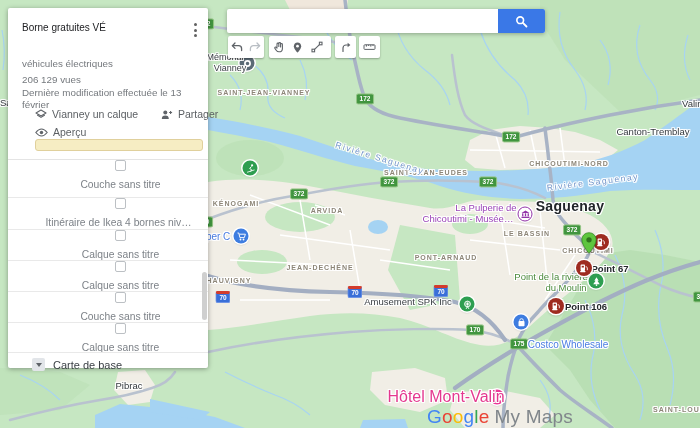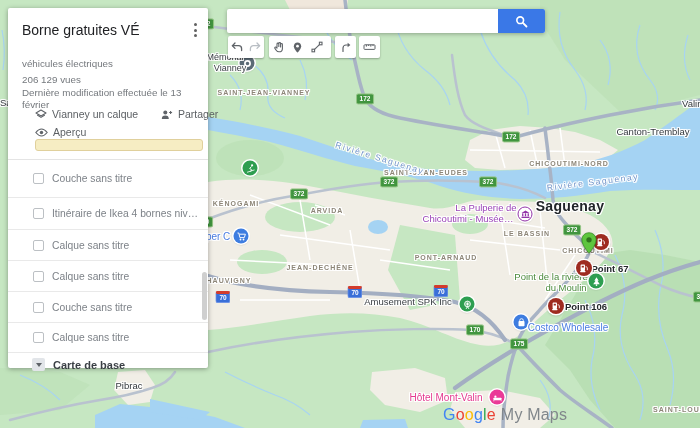--- a/index.html
+++ b/index.html
@@ -11,21 +11,21 @@
          text-shadow:1px 0 0 #fff,-1px 0 0 #fff,0 1px 0 #fff,0 -1px 0 #fff,1px 1px 0 #fff,-1px -1px 0 #fff,1px -1px 0 #fff,-1px 1px 0 #fff; }
   .lbl.noctr { transform:none; }
   .area  { font-size:7px; font-weight:bold; letter-spacing:1px; color:#8d8678; }
   .town  { font-size:9.5px; color:#33383d; }
   .city  { font-size:14px; font-weight:600; color:#202428; letter-spacing:.3px; }
   .water { font-size:8.5px; color:#6e93c9; letter-spacing:1.6px; }
   .poidark  { font-size:9px;  color:#3b4045; }
   .poiblue  { font-size:10px; color:#4a7de2; }
   .poipurple{ font-size:9.5px; color:#9b44b8; }
   .poigreen { font-size:9.5px; color:#4b8a3c; }
-  .poipink  { font-size:10px; color:#e4398f; }
+  .poipink  { font-size:16px; color:#e4398f; }
   .ptlabel  { font-size:9.5px; font-weight:600; color:#23272b; }
 
   
   .shield { position:absolute; transform:translate(-50%,-50%); font-size:6.5px; font-weight:bold; color:#fff;
             background:#41953f; border:1px solid #94c584; border-radius:2px; padding:1px 2.5px; line-height:1.1; }
   .shield.auto { background:#3a6fd8; border:1px solid #6e93e6; border-top:3px solid #d33c2c; padding:0 3px 1px; }
 
   
   .poi { position:absolute; width:15px; height:15px; border-radius:50%; transform:translate(-50%,-50%);
          display:flex; align-items:center; justify-content:center;
@@ -48,41 +48,41 @@
   
   .tbtn { position:absolute; top:36px; width:21px; height:22px; background:#fff; border-radius:2px;
           box-shadow:0 1px 2px rgba(0,0,0,.3); display:flex; align-items:center; justify-content:center; z-index:8; }
   .tgroup { position:absolute; top:36px; height:22px; background:#fff; border-radius:2px;
             box-shadow:0 1px 2px rgba(0,0,0,.3); display:flex; z-index:8; }
   .tgroup .cell { width:19px; height:22px; display:flex; align-items:center; justify-content:center; }
 
   
   #panel { position:absolute; left:8px; top:8px; width:200px; height:360px; background:#fff; z-index:10;
            border-radius:2px; box-shadow:0 1px 5px rgba(0,0,0,.35); font-family:"Liberation Sans",sans-serif; }
-  #panel-title { position:absolute; left:14px; top:14px; font-size:14px; color:#202124; }
+  #panel-title { position:absolute; left:14px; top:14px; font-size:10px; color:#202124; }
   #kebab { position:absolute; right:6px; top:14px; width:14px; height:16px; display:flex; flex-direction:column;
            align-items:center; justify-content:space-between; padding:1px 0; cursor:pointer; }
   #kebab i { width:3px; height:3px; border-radius:50%; background:#616161; }
   .pdesc { position:absolute; left:14px; font-size:9.8px; color:#75797e; line-height:12px; }
   #panel-actions { position:absolute; left:0; top:92px; width:100%; height:59px; }
   .act { position:absolute; display:flex; align-items:center; gap:5px; font-size:10.5px; color:#5b5f63; cursor:pointer; }
   #yellowbar { position:absolute; left:27px; top:39px; width:168px; height:12px; background:#f6edc3;
                border:1px solid #e0d09c; border-radius:3px; }
   #layers { position:absolute; left:0; top:151px; width:100%; border-top:1px solid #e4e4e4; }
-  .lrow { display:flex; align-items:center; gap:8px; padding-left:25px; border-bottom:1px solid #e9e9e9; cursor:pointer; }
+  .lrow { display:flex; align-items:center; gap:8px; padding-left:25px; border-bottom:1px solid #e9e9e9; cursor:pointer;flex-direction:column; }
   .lrow .cb { width:11px; height:11px; border:1.5px solid #bcc0c4; border-radius:2px; background:#fff; flex:none; }
   .lrow .ltxt { font-size:10.3px; color:#7d8288; white-space:nowrap; overflow:hidden; text-overflow:ellipsis; max-width:150px; }
   #basemap-row { display:flex; align-items:center; gap:8px; padding-left:24px; height:23px; cursor:pointer; }
   #basemap-icon { width:13px; height:13px; background:#e2e5e9; border-radius:2px; display:flex; align-items:center; justify-content:center; }
   #basemap-icon b { width:0; height:0; border-left:3.5px solid transparent; border-right:3.5px solid transparent; border-top:4.5px solid #5f6368; }
-  #basemap-label { font-size:11px; font-weight:700; color:#3a3f45; }
+  #basemap-label { font-size:11px; font-weight:400; color:#3a3f45; }
   #pscroll { position:absolute; right:1px; top:264px; width:5px; height:48px; background:#cfcfcf; border-radius:3px; cursor:pointer; }
 
   
-  #logo { position:absolute; left:427px; top:406px; z-index:6; font-size:16px; letter-spacing:.2px;margin-left:16px; }
+  #logo { position:absolute; left:427px; top:406px; z-index:6; font-size:19px; letter-spacing:.2px; }
   #logo span { font-weight:500; }
   .gl-b{color:#4285F4}.gl-r{color:#EA4335}.gl-y{color:#FBBC05}.gl-g{color:#34A853}
   #logo .suffix { color:#80868b; margin-left:5px; }
   svg { display:block; }
 </style>
 </head>
 <body>
 
 <div id="stage">
 
@@ -265,21 +265,21 @@
   <div class="lbl city" style="left:570px;top:206px;">Saguenay</div>
 
   <div class="lbl water" style="left:380px;top:158px;transform:translate(-50%,-50%) rotate(17deg);">Rivière Saguenay</div>
   <div class="lbl water" style="left:593px;top:182px;transform:translate(-50%,-50%) rotate(-7deg);">Rivière Saguenay</div>
 
   <div class="lbl poidark" style="left:225px;top:57px;">Mémorial</div>
   <div class="lbl poidark" style="left:230px;top:68px;">Vianney</div>
   <div class="lbl poipurple" style="left:486px;top:207px;">La Pulperie de</div>
   <div class="lbl poipurple" style="left:468px;top:218px;">Chicoutimi -  Musée…</div>
   <div class="lbl poiblue" style="left:212px;top:236px;">Super C</div>
-  <div class="lbl poiblue" style="left:568px;top:327px;">Costco Wholesale</div>
+  <div class="lbl poiblue" style="left:568px;top:344px;">Costco Wholesale</div>
   <div class="lbl poidark" style="left:408px;top:301px;font-size:9.5px;">Amusement SPK Inc</div>
   <div class="lbl poigreen" style="left:551px;top:276px;">Point de la rivière</div>
   <div class="lbl poigreen" style="left:566px;top:287px;">du Moulin</div>
   <div class="lbl poipink" style="left:446px;top:397px;">Hôtel Mont-Valin</div>
   <div class="lbl ptlabel" style="left:610px;top:268px;">Point 67</div>
   <div class="lbl ptlabel" style="left:586px;top:306px;">Point 106</div>
 
   <div class="marker-red" style="left:601px;top:242px;">
     <svg width="10" height="10" viewBox="0 0 10 10">
         <rect x="1.6" y="1.6" width="4.4" height="6.4" rx=".8" fill="#fff"></rect>

